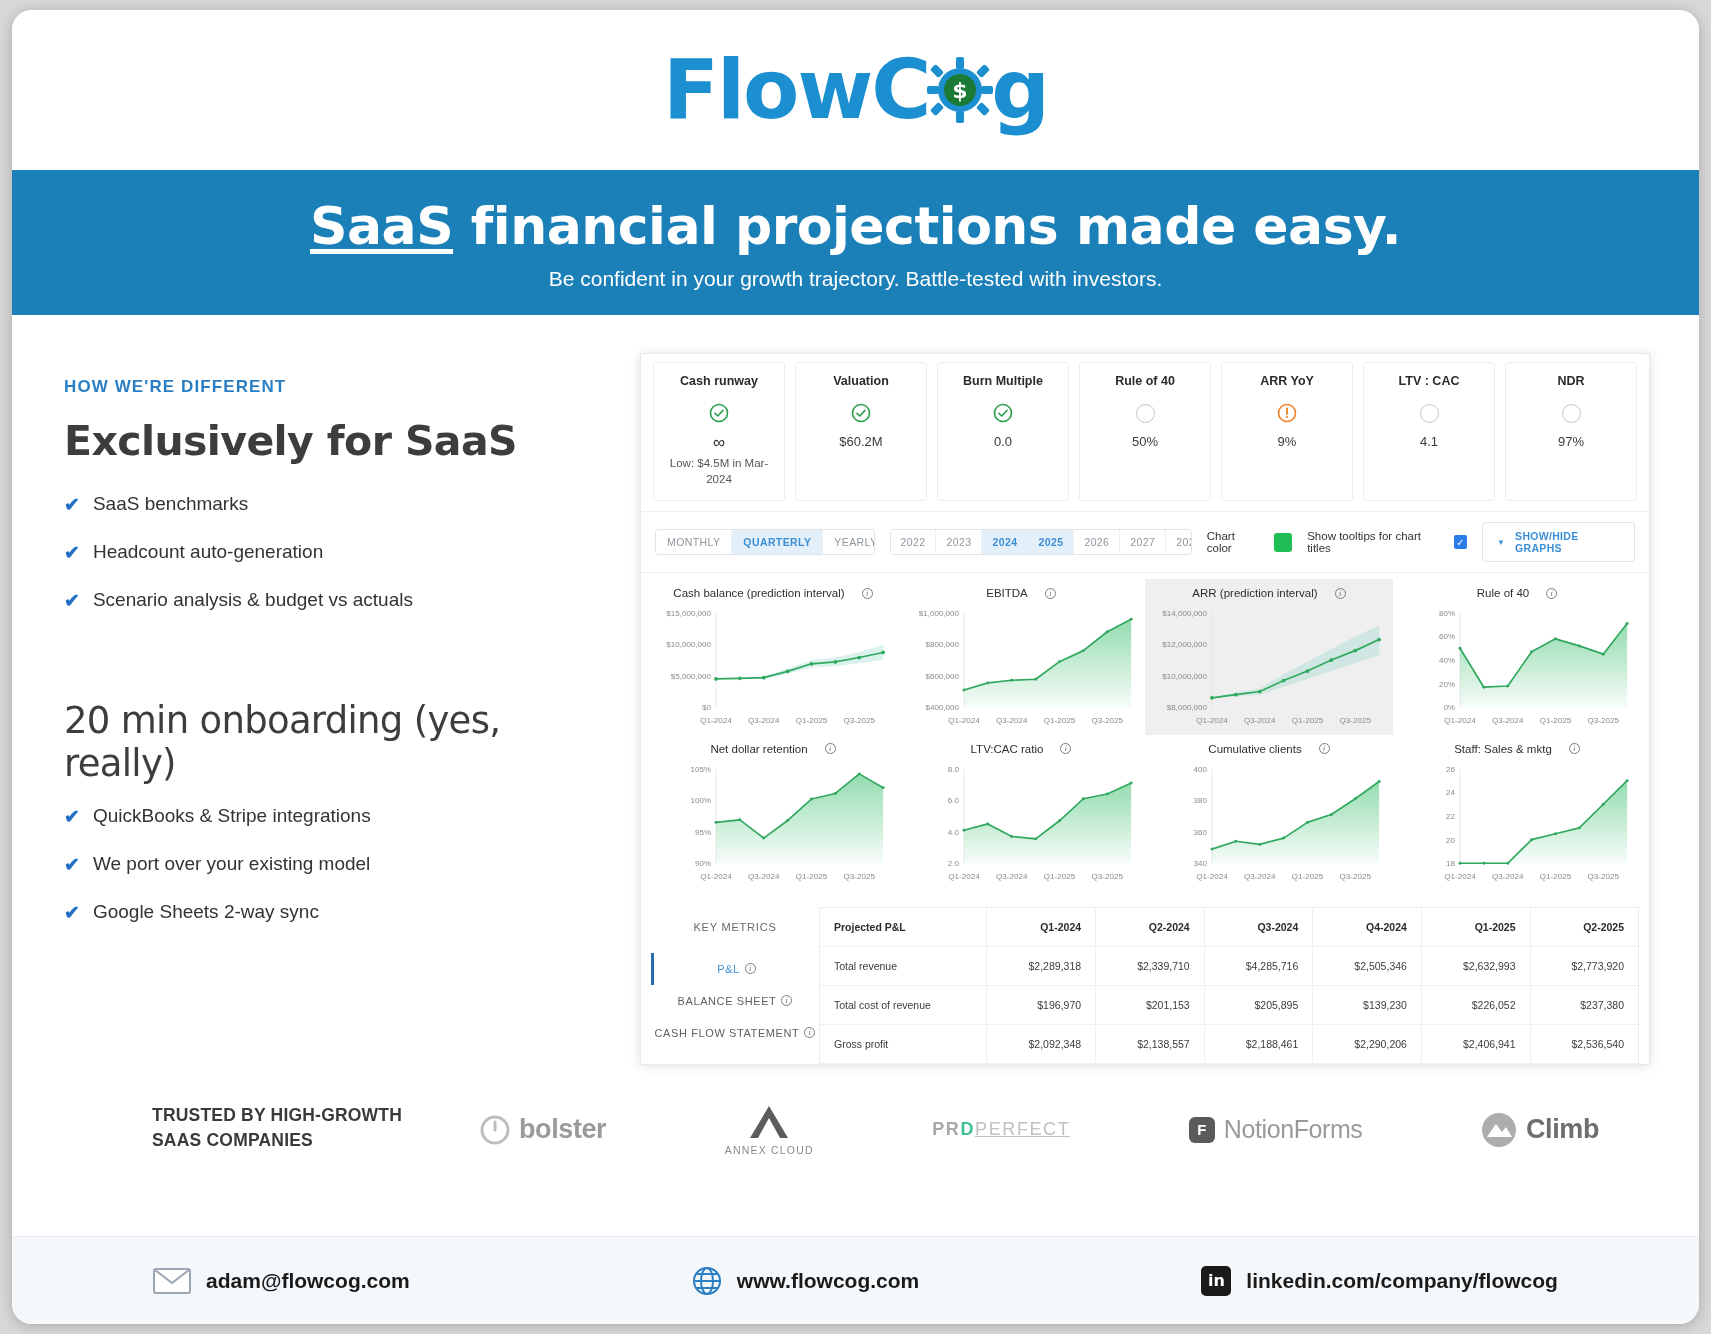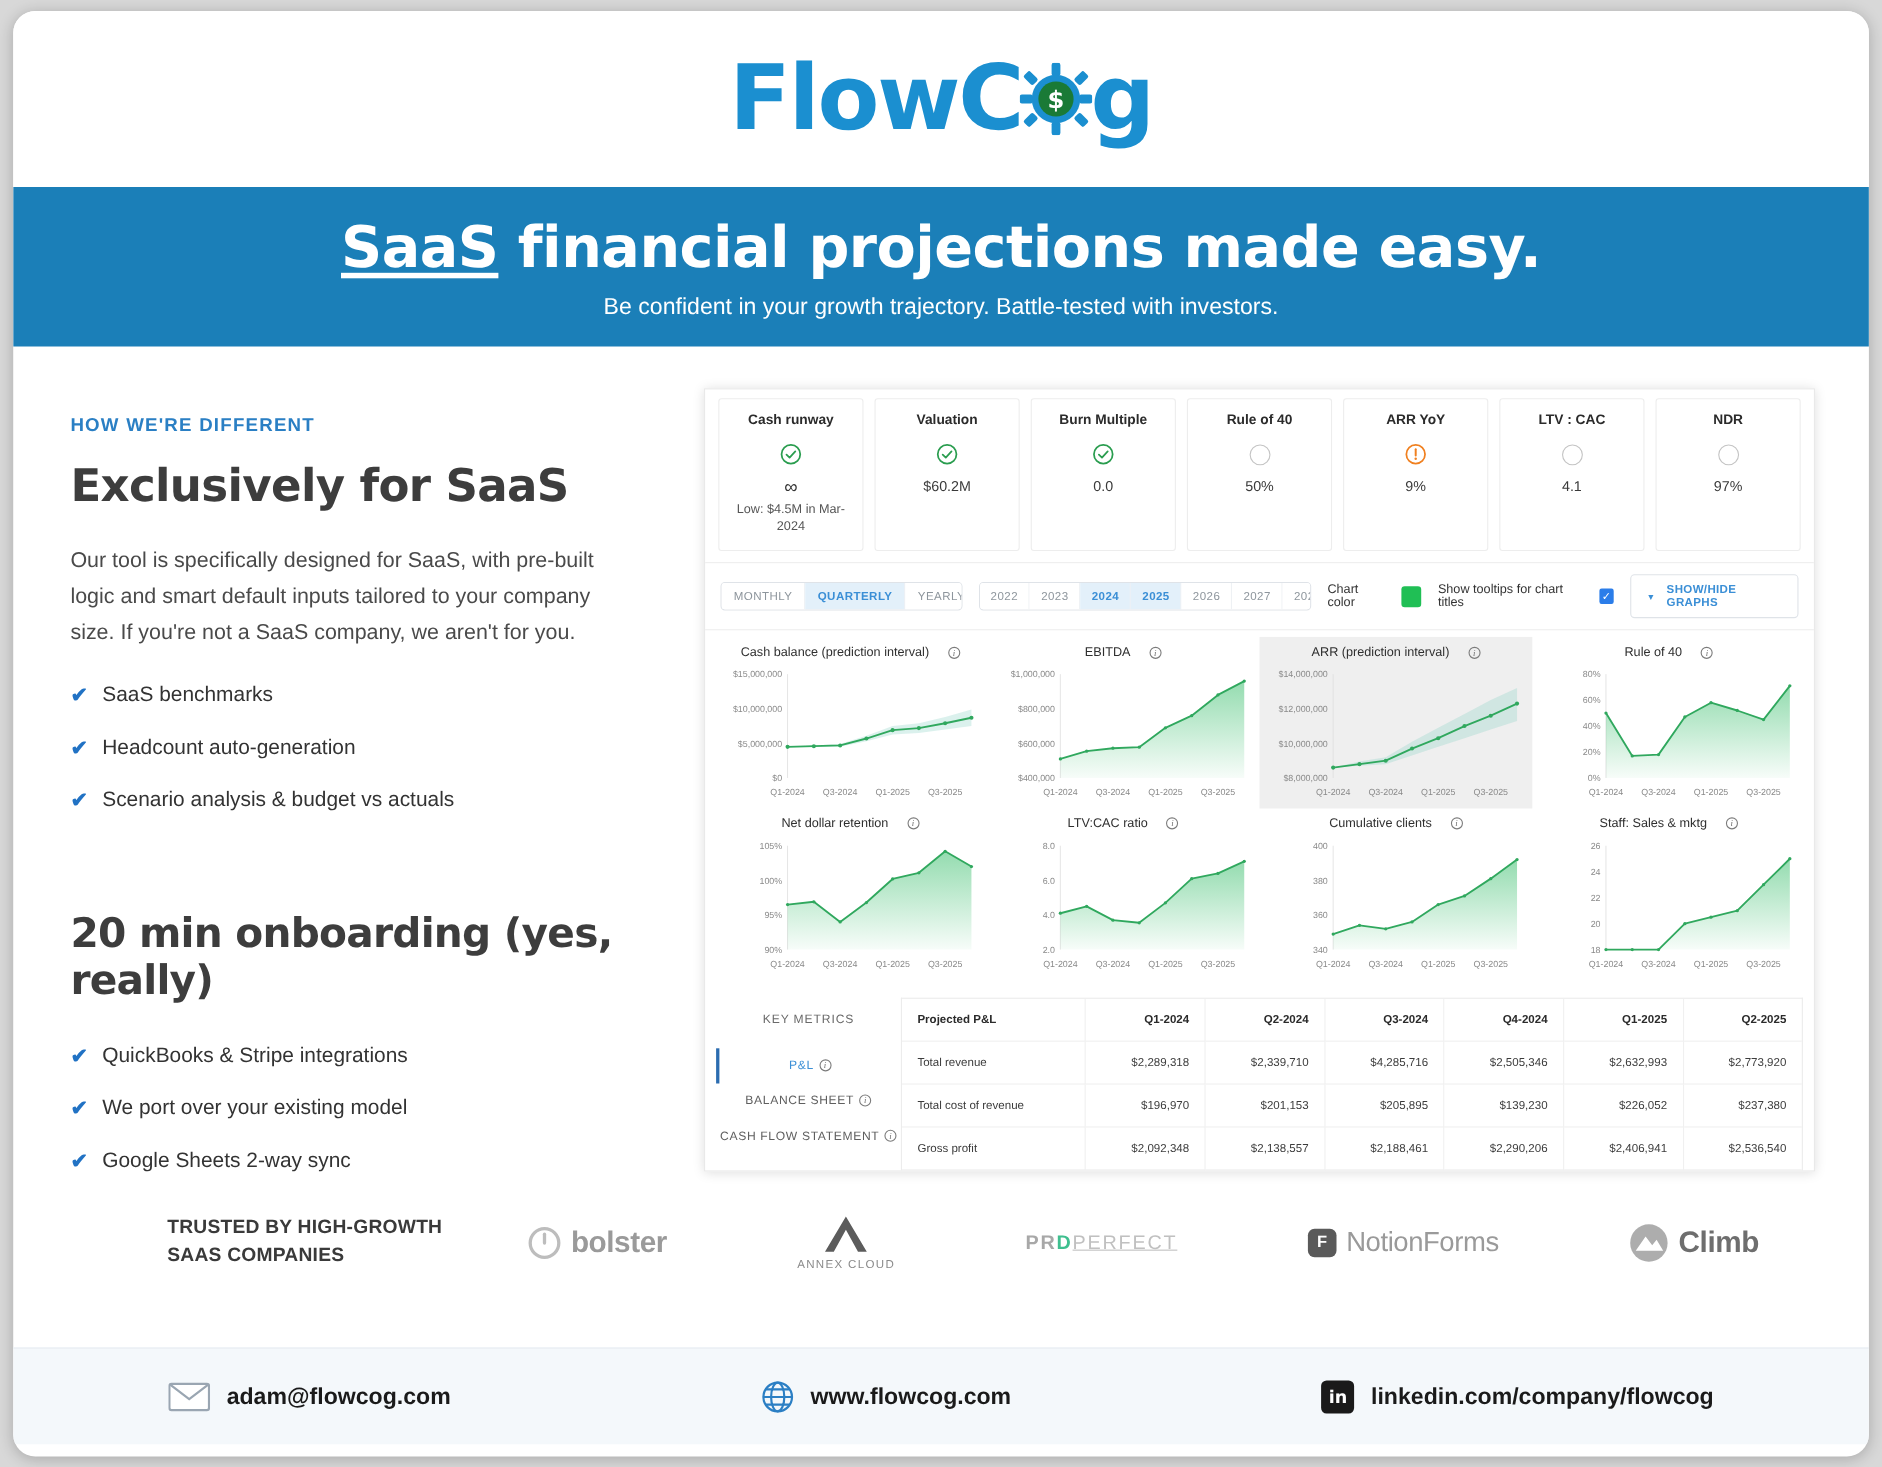--- a/index.html
+++ b/index.html
@@ -54,21 +54,21 @@
     font-family: "DejaVu Sans", sans-serif;
   }
   .para { font-size: 19.5px; line-height: 1.68; color: #4a4a4a; margin-bottom: 30px; }
   .bullets { list-style: none; }
   .bullets li {
     display: flex; align-items: center; gap: 13px;
     font-size: 19px; color: #333; margin-bottom: 26px;
   }
   .chk { color: #2172c4; font-size: 19px; font-weight: 700; line-height: 1; }
   .gap-block { height: 62px; }
-  .h2b { font-size: 37px; font-weight: 700; color: #3d3d3d; letter-spacing: -.7px; margin-bottom: 36px;
+  .h2b { font-size: 37px; font-weight: 400; color: #3d3d3d; letter-spacing: -.7px; margin-bottom: 20px;
          font-family: "DejaVu Sans", sans-serif;}
 
   
   .right-col { flex: 1; position: relative; padding-top: 38px; }
   .dash {
     position: relative; width: 1010px; margin-left: 8px;
     background: #fff; border: 1px solid #e9e9e9;
     box-shadow: 0 1px 10px rgba(0,0,0,.13);
     font-family: "Liberation Sans", sans-serif;
   }
@@ -153,21 +153,21 @@
   .plogo .nm { font-size: 27px; font-weight: 700; letter-spacing: -.4px; }
   .annex { display: flex; flex-direction: column; align-items: center; color: #6e6e6e; }
   .annex .sub { font-size: 10.5px; letter-spacing: 1.2px; margin-top: 3px; color: #8a8a8a;}
   .prodperfect { font-size: 18px; font-weight: 700; letter-spacing: 1.6px; color: #a8a8a8; }
   .prodperfect span.lite { font-weight: 400; color: #c0c0c0; text-decoration: underline; }
   .nf-badge { width: 26px; height: 26px; border-radius: 6px; background: #5a5a5a; color:#fff;
               font-size: 15px; font-weight: 700; display:flex; align-items:center; justify-content:center;}
 
   
   .footer {
-    position: absolute; left: 0; right: 0; bottom: 11px; height: 88px;
+    position: absolute; left: 0; right: 0; bottom: 0; height: 88px;
     background: #f4f8fb; border-top: 1px solid #e6ecf1;
     display: flex; align-items: center; justify-content: space-around;
   }
   .fitem { display: flex; align-items: center; gap: 15px; font-size: 21px; font-weight: 700; color: #1a1a1a; }
   .li-badge { width: 30px; height: 30px; border-radius: 5px; background: #1a1a1a; color: #fff;
               font-size: 16px; font-weight: 700; display: flex; align-items: center; justify-content: center;
               font-family: "DejaVu Sans", sans-serif;}
 </style>
 </head>
 <body>
@@ -203,21 +203,20 @@
   <div class="banner">
     <h1><u>SaaS</u><span> financial projections made easy.</span></h1>
     <p>Be confident in your growth trajectory. Battle-tested with investors.</p>
   </div>
 
   <div class="body-row">
 
     <div class="left-col">
       <div class="kicker">HOW WE'RE DIFFERENT</div>
       <div class="h2">Exclusively for SaaS</div>
-      <div class="para">Our tool is specifically designed for SaaS, with pre-built logic and smart default inputs tailored to your company size. If you're not a SaaS company, we aren't for you.</div>
       <ul class="bullets">
         <li>
             <span class="chk">✔</span>
             <span>SaaS benchmarks</span>
           </li>
         <li>
             <span class="chk">✔</span>
             <span>Headcount auto-generation</span>
           </li>
         <li>

